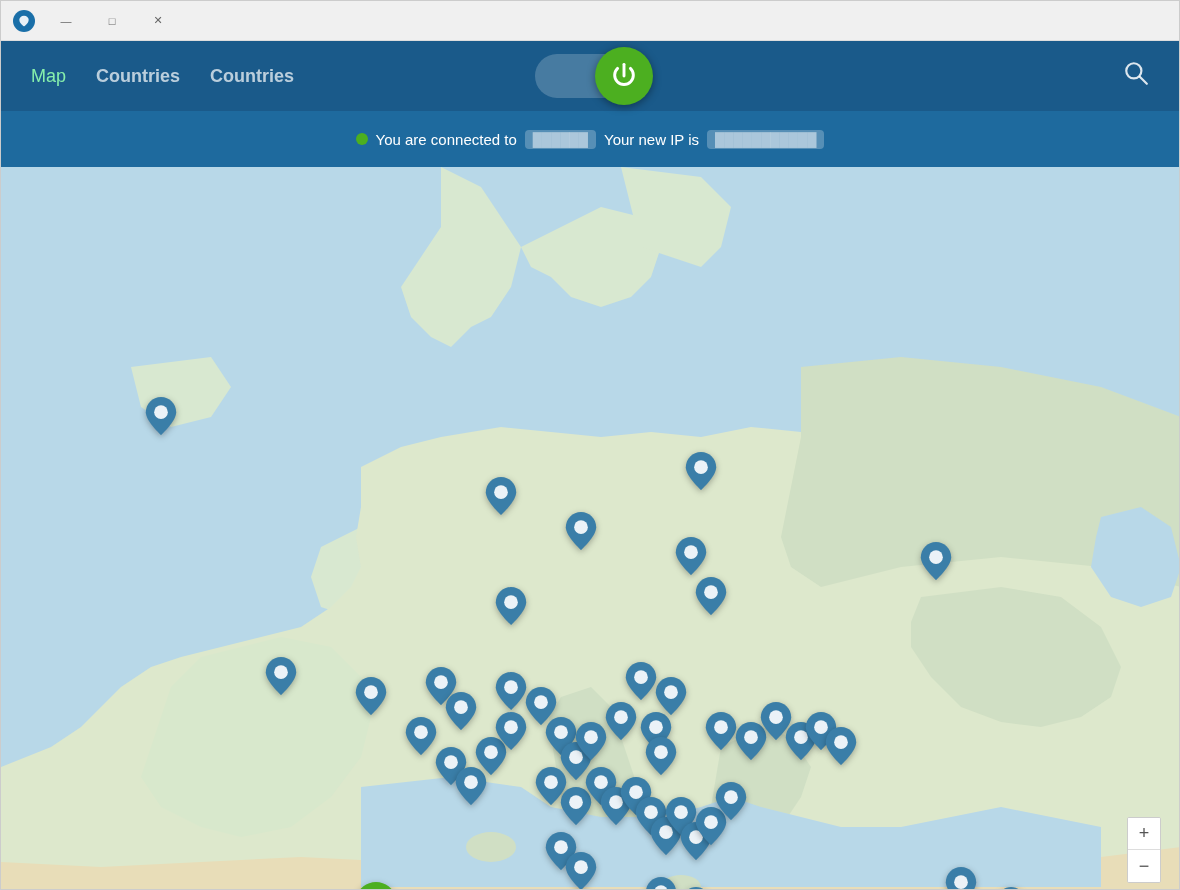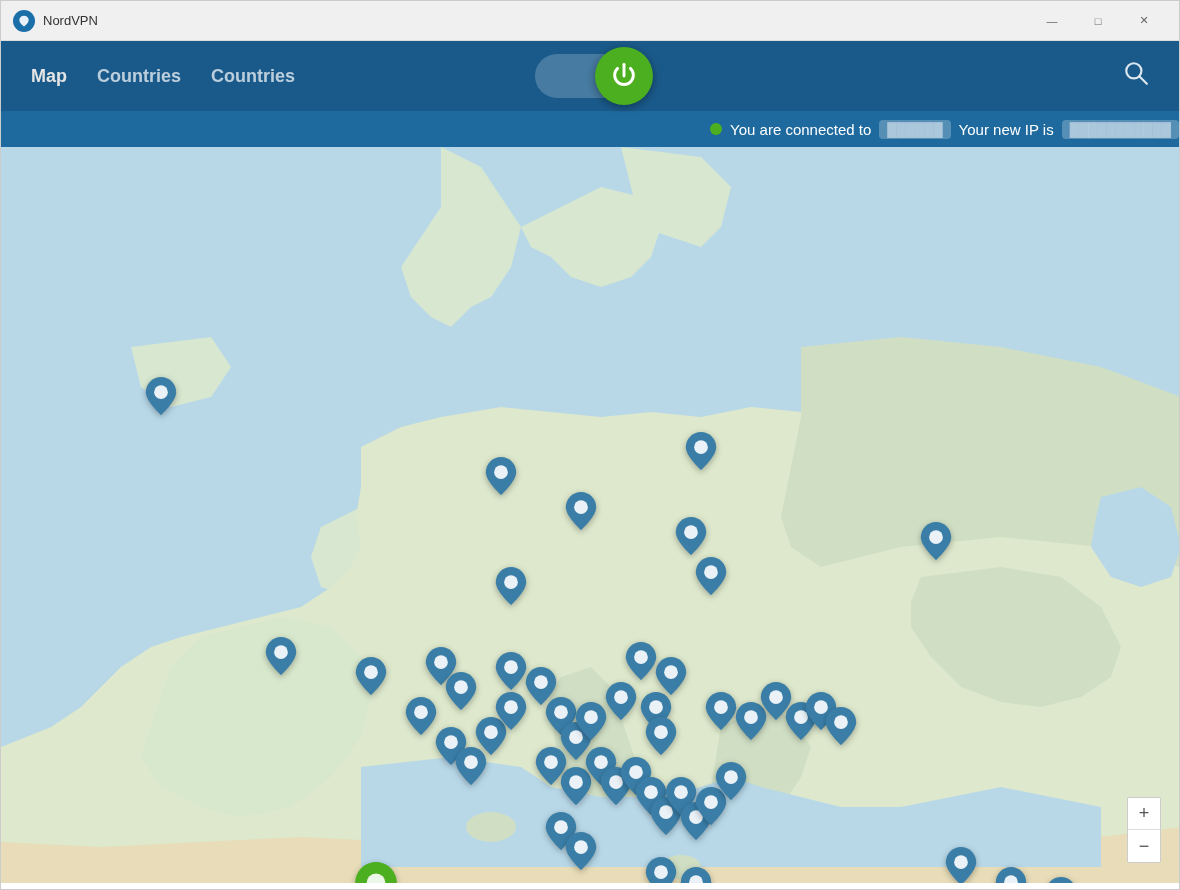--- a/index.html
+++ b/index.html
@@ -64,22 +64,22 @@
       position: relative;
     }
     .nav-item {
       color: rgba(255,255,255,0.7);
       font-size: 18px;
       font-weight: 700;
       cursor: pointer;
       padding: 4px 0;
     }
     .nav-item.active {
-      color: #e5e5e5;
-      font-weight: 700;
+      color: #86efac;
+      font-weight: 400;
     }
     .nav-center {
       position: absolute;
       left: 50%;
       transform: translateX(-50%);
       display: flex;
       align-items: center;
     }
     .power-toggle-track {
       width: 110px;
@@ -110,25 +110,25 @@
     .search-icon-nav {
       position: absolute;
       right: 30px;
       color: rgba(255,255,255,0.8);
       font-size: 24px;
       cursor: pointer;
     }
 
     
     #statusbar {
-      height: 36px;
+      height: 56px;
       background: #1e6a9e;
       display: flex;
       align-items: center;
-      justify-content: flex-end;
+      justify-content: center;
       gap: 8px;
       color: #fff;
       font-size: 15px;
     }
     .status-dot {
       width: 12px;
       height: 12px;
       background: #4caf20;
       border-radius: 50%;
       flex-shrink: 0;
@@ -198,21 +198,20 @@
 </head>
 <body>
 
 <div id="titlebar">
   <div class="app-icon">
     <svg viewBox="0 0 24 24" fill="white">
       <circle cx="12" cy="12" r="10" fill="#1a6fa8"></circle>
       <path d="M12 4 C8 4 5 7 5 10 C5 16 12 20 12 20 C12 20 19 16 19 10 C19 7 16 4 12 4Z" fill="white" opacity="0.9"></path>
     </svg>
   </div>
-  <span class="app-title">NordVPN</span>
   <div class="win-controls">
     <button class="win-btn">—</button>
     <button class="win-btn">□</button>
     <button class="win-btn close">✕</button>
   </div>
 </div>
 
 <div id="navbar">
   <span class="nav-item active">Map</span>
   <span class="nav-item">Countries</span>

